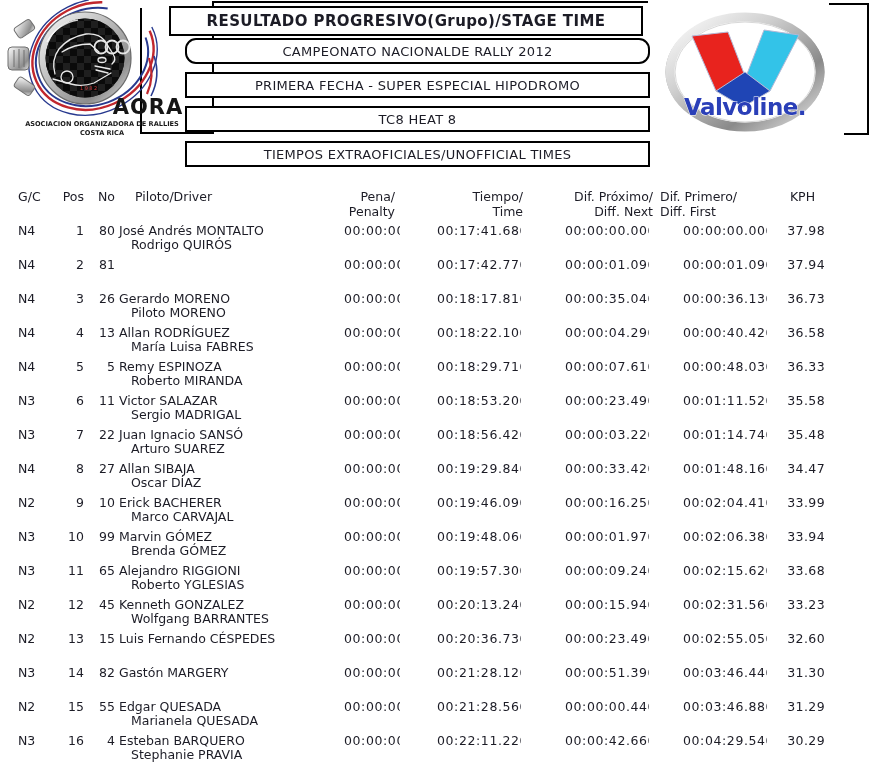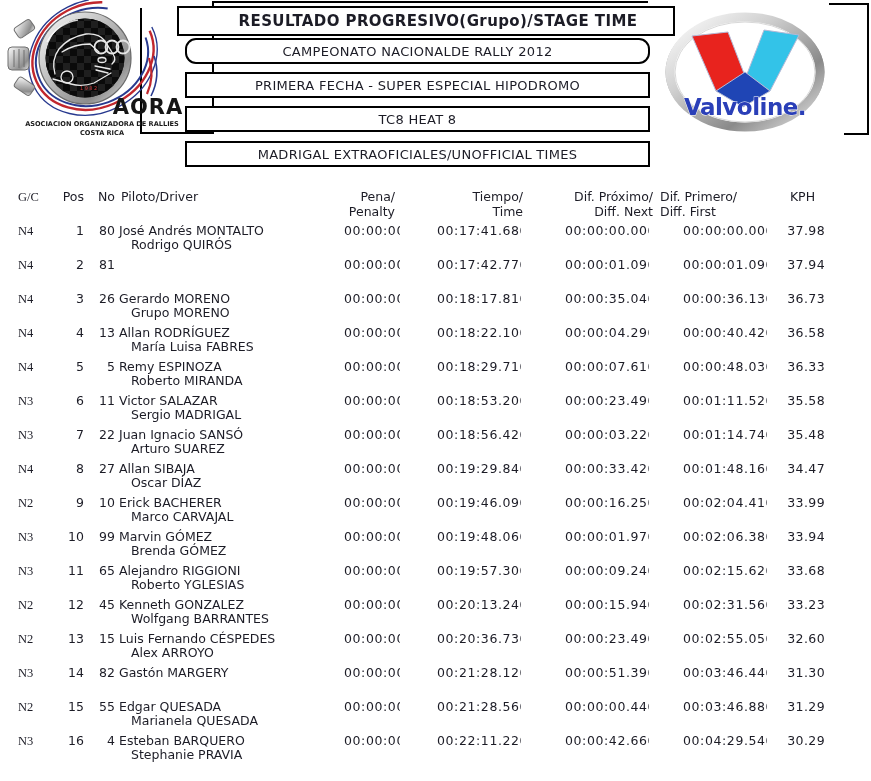--- a/index.html
+++ b/index.html
@@ -14,21 +14,21 @@
   .tbox{position:absolute;border:2px solid #000;background:#fff;
         display:flex;align-items:center;justify-content:center;
         font-size:13px;letter-spacing:.3px;white-space:nowrap;}
   .tbox.main{font-size:15px;font-weight:bold;letter-spacing:.4px;}
   
   .thead{position:absolute;left:0;top:190px;width:871px;height:32px;font-size:12.5px;}
   .thead .l1{top:0;}
   .rows{position:absolute;left:0;top:224px;width:871px;}
   .row{position:relative;height:34px;font-size:12.5px;}
   .cell{position:absolute;top:0;line-height:14px;white-space:nowrap;}
-  .c-gc{left:18px;width:30px;font-family:Liberation Serif, serif;}
+  .c-gc{left:18px;width:30px;}
   .c-pos{left:46px;width:38px;text-align:right;}
   .c-no{left:86px;width:29px;text-align:right;}
   .c-driver{left:119px;width:225px;}
   .c-driver .d2{margin-left:12px;}
   .num{letter-spacing:.6px;overflow:hidden;}
   .c-pena{left:344px;width:56px;}
   .c-time{left:437px;width:84px;}
   .c-dnext{left:565px;width:84px;}
   .c-dfirst{left:683px;width:84px;}
   .c-kph{left:780px;width:45px;text-align:right;letter-spacing:.4px;}
@@ -119,31 +119,31 @@
   </defs>
   <ellipse cx="82" cy="60" rx="79" ry="58" fill="#ffffff" stroke="#9a9a9a" stroke-width="1"></ellipse>
   <ellipse cx="82" cy="60" rx="75" ry="55" fill="#ffffff" stroke="url(#chrome)" stroke-width="9"></ellipse>
   <ellipse cx="82" cy="60" rx="70" ry="50" fill="#ffffff" stroke="#d8d8d8" stroke-width="1"></ellipse>
   <polygon points="29,24 65,20 82,64 53,79" fill="#e8231e" stroke="#b3b9d6" stroke-width="1"></polygon>
   <polygon points="101,18 136,23 107,79 84,62" fill="#33c3e8" stroke="#b3b9d6" stroke-width="1"></polygon>
   <polygon points="53,79 82,60 107,79 80,95" fill="#1f45b5" stroke="#b3b9d6" stroke-width="1"></polygon>
   <text x="82" y="103" text-anchor="middle" font-size="23" font-weight="bold" fill="#2a3fb8" stroke="#ffffff" stroke-width="0.8" paint-order="stroke" letter-spacing="-0.5">Valvoline.</text>
 </svg>
 
-<div class="tbox main" style="left:177px;top:6px;width:470px;height:26px;padding-left:24px;">RESULTADO PROGRESIVO(Grupo)/STAGE TIME</div>
+<div class="tbox main" style="left:169px;top:6px;width:470px;height:26px;">RESULTADO PROGRESIVO(Grupo)/STAGE TIME</div>
 <div class="tbox" style="left:185px;top:38px;width:461px;height:22px;border-radius:11px;">CAMPEONATO NACIONALDE RALLY 2012</div>
 <div class="tbox" style="left:185px;top:72px;width:461px;height:22px;">PRIMERA FECHA - SUPER ESPECIAL HIPODROMO</div>
 <div class="tbox" style="left:185px;top:106px;width:461px;height:22px;">TC8 HEAT 8</div>
-<div class="tbox" style="left:185px;top:141px;width:461px;height:22px;">MADRIGAL EXTRAOFICIALES/UNOFFICIAL TIMES</div>
+<div class="tbox" style="left:185px;top:141px;width:461px;height:22px;">TIEMPOS EXTRAOFICIALES/UNOFFICIAL TIMES</div>
 
 <div class="thead">
   <span class="cell c-gc l1">G/C</span>
   <span class="cell c-pos l1">Pos</span>
   <span class="cell c-no l1">No</span>
-  <span class="cell l1" style="left:121px;">Piloto/Driver</span>
+  <span class="cell l1" style="left:135px;">Piloto/Driver</span>
   <span class="cell h-pena l1">Pena/</span>
   <span class="cell h-pena" style="top:15px;">Penalty</span>
   <span class="cell h-time l1">Tiempo/</span>
   <span class="cell h-time" style="top:15px;">Time</span>
   <span class="cell h-dnext l1">Dif. Próximo/</span>
   <span class="cell h-dnext" style="top:15px;">Diff. Next</span>
   <span class="cell h-dfirst l1">Dif. Primero/</span>
   <span class="cell h-dfirst" style="top:15px;">Diff. First</span>
   <span class="cell h-kph l1">KPH</span>
 </div>
@@ -174,21 +174,21 @@
     <span class="cell num c-dfirst">00:00:01.090</span>
     <span class="cell c-kph">37.94</span>
   </div>
 
   <div class="row">
     <span class="cell c-gc">N4</span>
     <span class="cell c-pos">3</span>
     <span class="cell c-no">26</span>
     <div class="cell c-driver">
       <div class="d1">Gerardo MORENO</div>
-      <div class="d2">Grupo MORENO</div>
+      <div class="d2">Piloto MORENO</div>
     </div>
     <span class="cell num c-pena">00:00:00.000</span>
     <span class="cell num c-time">00:18:17.810</span>
     <span class="cell num c-dnext">00:00:35.040</span>
     <span class="cell num c-dfirst">00:00:36.130</span>
     <span class="cell c-kph">36.73</span>
   </div>
 
   <div class="row">
     <span class="cell c-gc">N4</span>
@@ -324,21 +324,20 @@
     <span class="cell num c-dfirst">00:02:31.560</span>
     <span class="cell c-kph">33.23</span>
   </div>
 
   <div class="row">
     <span class="cell c-gc">N2</span>
     <span class="cell c-pos">13</span>
     <span class="cell c-no">15</span>
     <div class="cell c-driver">
       <div class="d1">Luis Fernando CÉSPEDES</div>
-      <div class="d2">Alex ARROYO</div>
     </div>
     <span class="cell num c-pena">00:00:00.000</span>
     <span class="cell num c-time">00:20:36.730</span>
     <span class="cell num c-dnext">00:00:23.490</span>
     <span class="cell num c-dfirst">00:02:55.050</span>
     <span class="cell c-kph">32.60</span>
   </div>
 
   <div class="row">
     <span class="cell c-gc">N3</span>

